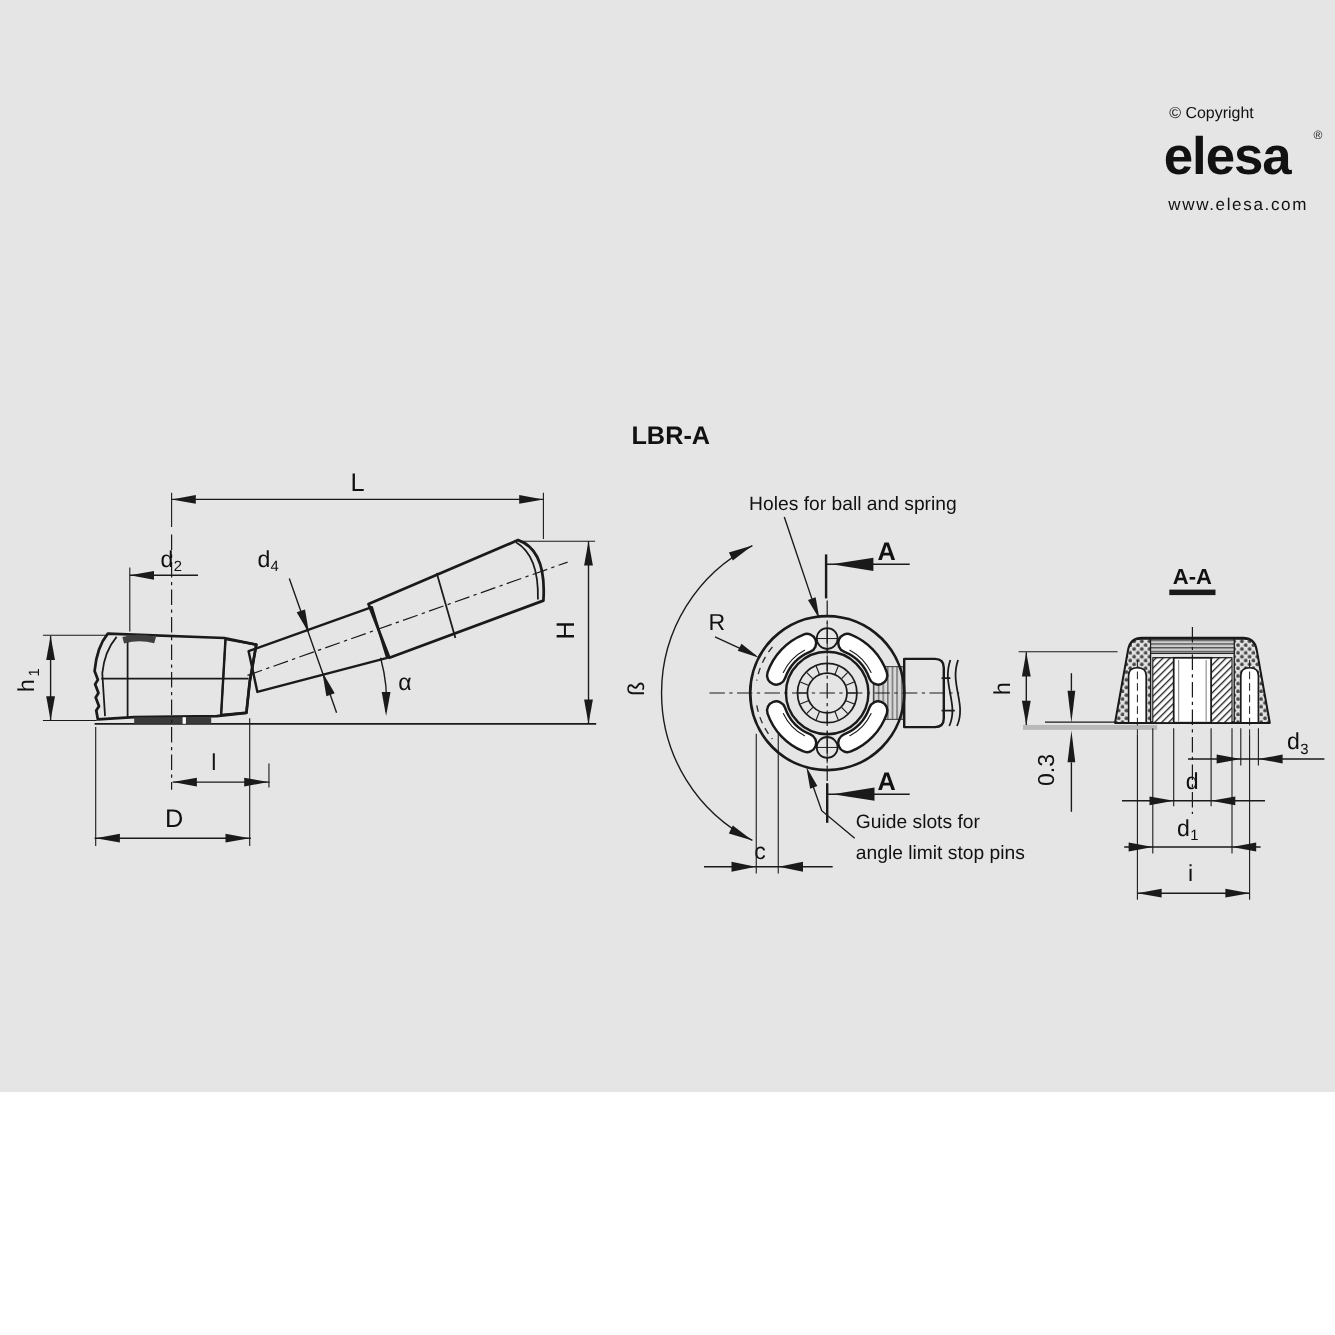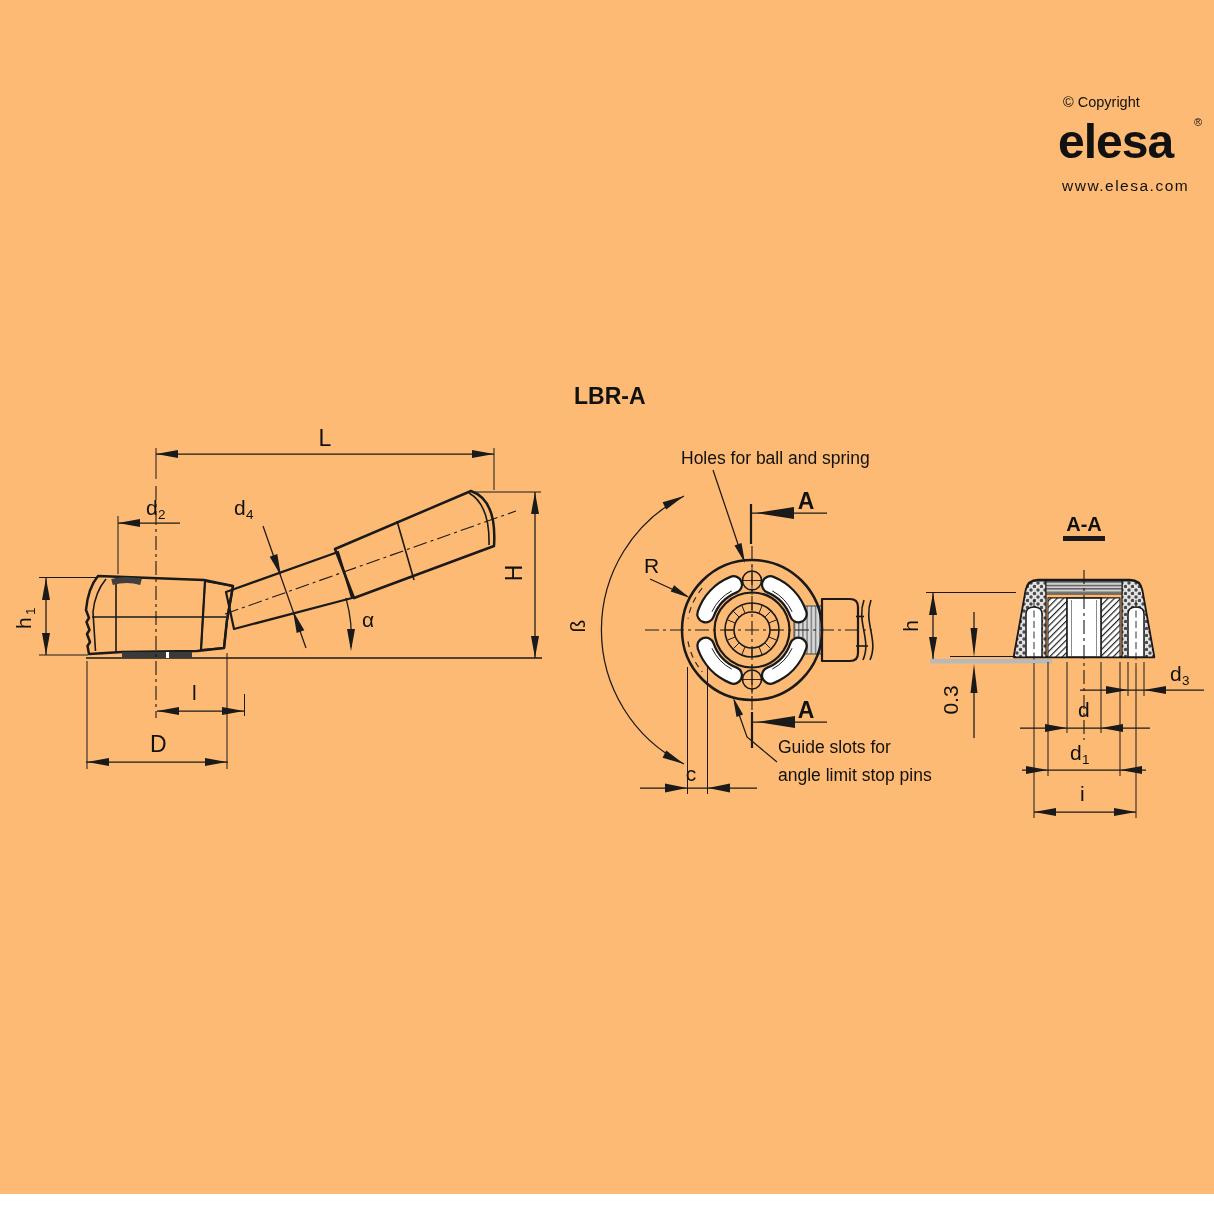--- a/index.html
+++ b/index.html
@@ -1,16 +1,16 @@
 <!DOCTYPE html>
 <html><head>
 <meta charset="utf-8">
 <style>
   html,body{margin:0;padding:0;background:#fff;}
-  .stage{width:1214px;height:1194px;position:relative;background:#fdba74;overflow:hidden;
+  .stage{width:1214px;height:993px;position:relative;background:#e5e5e5;overflow:hidden;
          font-family:"Liberation Sans", sans-serif;}
   svg text{font-family:"Liberation Sans", sans-serif;fill:#111;}
   .lbl{font-size:21px;}
   .lblBig{font-size:23px;}
   .sub{font-size:13.5px;}
   .note{font-size:17.5px;}
   .secA{font-size:23px;font-weight:bold;}
   .secTitle{font-size:20px;font-weight:bold;}
   .partTitle{font-size:23px;font-weight:bold;}
   .wm-c{font-size:14.5px;}

